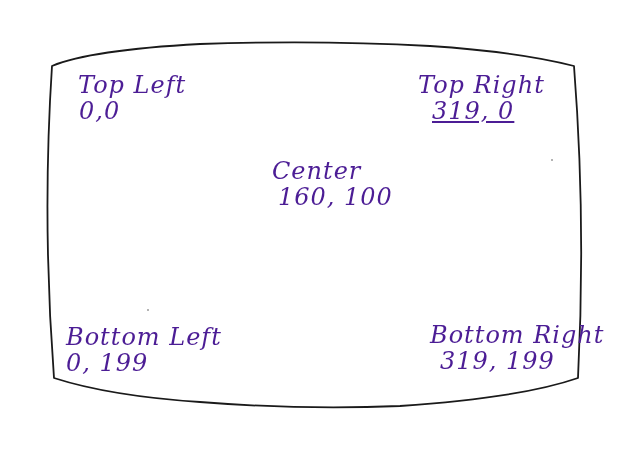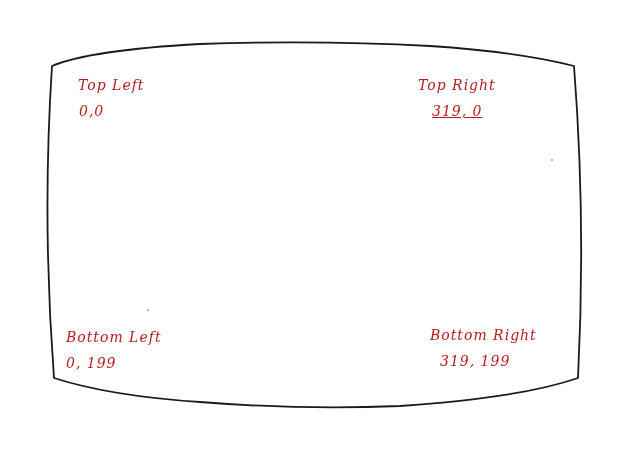--- a/index.html
+++ b/index.html
@@ -3,22 +3,22 @@
   <meta charset="utf-8">
   <style>
     html, body { margin: 0; padding: 0; background: #ffffff; }
     body { width: 630px; height: 450px; position: relative; overflow: hidden; }
     .diagram { position: absolute; left: 0; top: 0; width: 630px; height: 450px; }
     .outline { position: absolute; left: 0; top: 0; }
     .label {
       position: absolute;
       font-family: "DejaVu Serif", serif;
       font-style: italic;
-      color: #b91c1c;
-      font-size: 14px;
+      color: #4c1d95;
+      font-size: 24px;
       line-height: 26px;
       letter-spacing: 1px;
       white-space: nowrap;
     }
     .label .name, .label .coord { display: block; }
     .label .coord { margin-left: 1px; }
     .tl { left: 78px; top: 72px; }
     .tr { left: 418px; top: 72px; }
     .ce { left: 272px; top: 158px; }
     .bl { left: 66px; top: 324px; }
@@ -49,20 +49,24 @@
   <div class="label tl">
     <span class="name">Top Left</span>
     <span class="coord">0,0</span>
   </div>
 
   <div class="label tr">
     <span class="name">Top Right</span>
     <span class="coord">319, 0</span>
   </div>
 
+  <div class="label ce">
+    <span class="name">Center</span>
+    <span class="coord">160, 100</span>
+  </div>
 
   <div class="label bl">
     <span class="name">Bottom Left</span>
     <span class="coord">0, 199</span>
   </div>
 
   <div class="label br">
     <span class="name">Bottom Right</span>
     <span class="coord">319, 199</span>
   </div>

